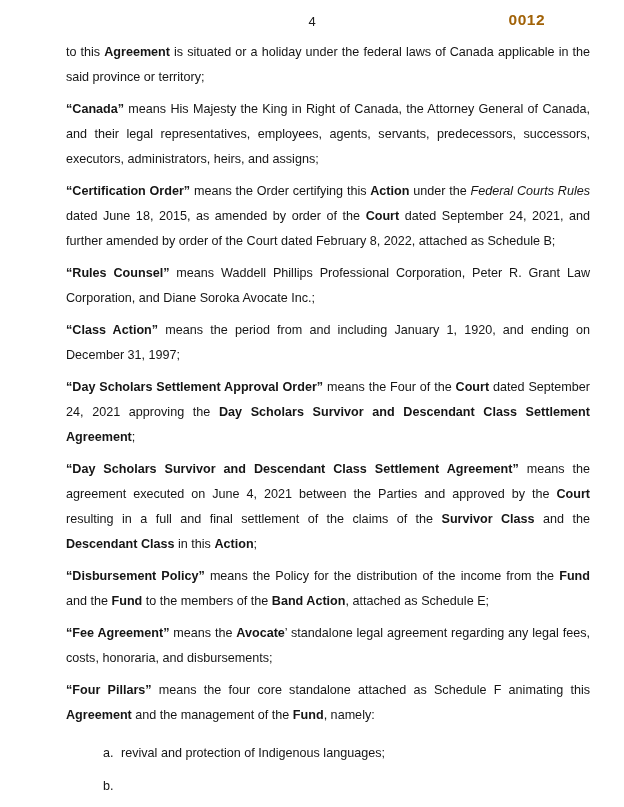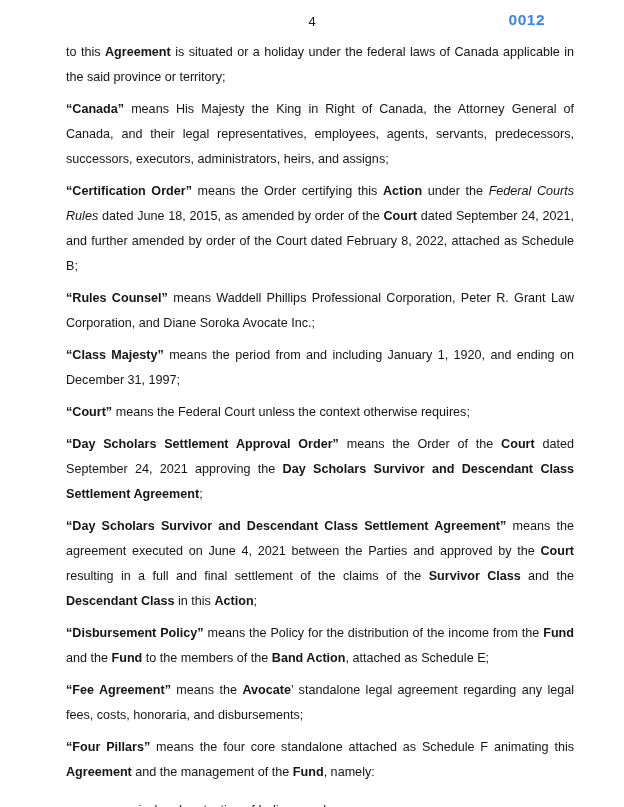--- a/index.html
+++ b/index.html
@@ -26,34 +26,34 @@
     font-size: 13px;
     color: #1a1a1a;
   }
   .stamp {
     position: absolute;
     top: 11px;
     right: 79px;
     font-size: 15.5px;
     font-weight: 700;
     letter-spacing: 0.5px;
-    color: #3b82f6;
+    color: #a16207;
   }
   .content {
     position: absolute;
     top: 40px;
     left: 66px;
     width: 524px;
     font-size: 12.6px;
     line-height: 25px;
     text-align: justify;
     color: #151515;
   }
   .para {
-    margin: 0 16px 7px 0;
+    margin: 0 0 7px 0;
   }
   .para .b { font-weight: 700; }
   .para .i { font-style: italic; }
   .def-list {
     margin-top: 13px;
   }
   .list-item {
     margin: 8px 0 8px 0;
     padding-left: 37px;
     text-align: left;
@@ -67,23 +67,22 @@
 <body>
 
 <div class="page">
   <div class="page-num">4</div>
   <div class="stamp">0012</div>
   <div class="content">
       <p class="para"><span class="">to this </span><span class="b ">Agreement</span><span class=""> is situated or a holiday under the federal laws of Canada applicable in the said province or territory;</span></p>
       <p class="para"><span class="b ">“Canada”</span><span class=""> means His Majesty the King in Right of Canada, the Attorney General of Canada, and their legal representatives, employees, agents, servants, predecessors, successors, executors, administrators, heirs, and assigns;</span></p>
       <p class="para"><span class="b ">“Certification Order”</span><span class=""> means the Order certifying this </span><span class="b ">Action</span><span class=""> under the </span><span class="i">Federal Courts Rules</span><span class=""> dated June 18, 2015, as amended by order of the </span><span class="b ">Court</span><span class=""> dated September 24, 2021, and further amended by order of the Court dated February 8, 2022, attached as Schedule B;</span></p>
       <p class="para"><span class="b ">“Rules Counsel”</span><span class=""> means Waddell Phillips Professional Corporation, Peter R. Grant Law Corporation, and Diane Soroka Avocate Inc.;</span></p>
-      <p class="para"><span class="b ">“Class Majesty”</span><span class=""> means the period from and including January 1, 1920, and ending on December 31, 1997;</span></p>
-      <p class="para"><span class="b ">“Court”</span><span class=""> means the Federal Court unless the context otherwise requires;</span></p>
-      <p class="para"><span class="b ">“Day Scholars Settlement Approval Order”</span><span class=""> means the Order of the </span><span class="b ">Court</span><span class=""> dated September 24, 2021 approving the </span><span class="b ">Day Scholars Survivor and Descendant Class Settlement Agreement</span><span class="">;</span></p>
+      <p class="para"><span class="b ">“Class Action”</span><span class=""> means the period from and including January 1, 1920, and ending on December 31, 1997;</span></p>
+      <p class="para"><span class="b ">“Day Scholars Settlement Approval Order”</span><span class=""> means the Four of the </span><span class="b ">Court</span><span class=""> dated September 24, 2021 approving the </span><span class="b ">Day Scholars Survivor and Descendant Class Settlement Agreement</span><span class="">;</span></p>
       <p class="para"><span class="b ">“Day Scholars Survivor and Descendant Class Settlement Agreement”</span><span class=""> means the agreement executed on June 4, 2021 between the Parties and approved by the </span><span class="b ">Court</span><span class=""> resulting in a full and final settlement of the claims of the </span><span class="b ">Survivor Class</span><span class=""> and the </span><span class="b ">Descendant Class</span><span class=""> in this </span><span class="b ">Action</span><span class="">;</span></p>
       <p class="para"><span class="b ">“Disbursement Policy”</span><span class=""> means the Policy for the distribution of the income from the </span><span class="b ">Fund</span><span class=""> and the </span><span class="b ">Fund</span><span class=""> to the members of the </span><span class="b ">Band Action</span><span class="">, attached as Schedule E;</span></p>
       <p class="para"><span class="b ">“Fee Agreement”</span><span class=""> means the </span><span class="b ">Avocate</span><span class="">’ standalone legal agreement regarding any legal fees, costs, honoraria, and disbursements;</span></p>
       <p class="para"><span class="b ">“Four Pillars”</span><span class=""> means the four core standalone attached as Schedule F animating this </span><span class="b ">Agreement</span><span class=""> and the management of the </span><span class="b ">Fund</span><span class="">, namely:</span></p>
       <div class="def-list">
         <div class="list-item"><span class="marker">a.</span><span>revival and protection of Indigenous languages;</span></div>
         <div class="list-item"><span class="marker">b.</span></div>
       </div>
     </div>
 </div>

